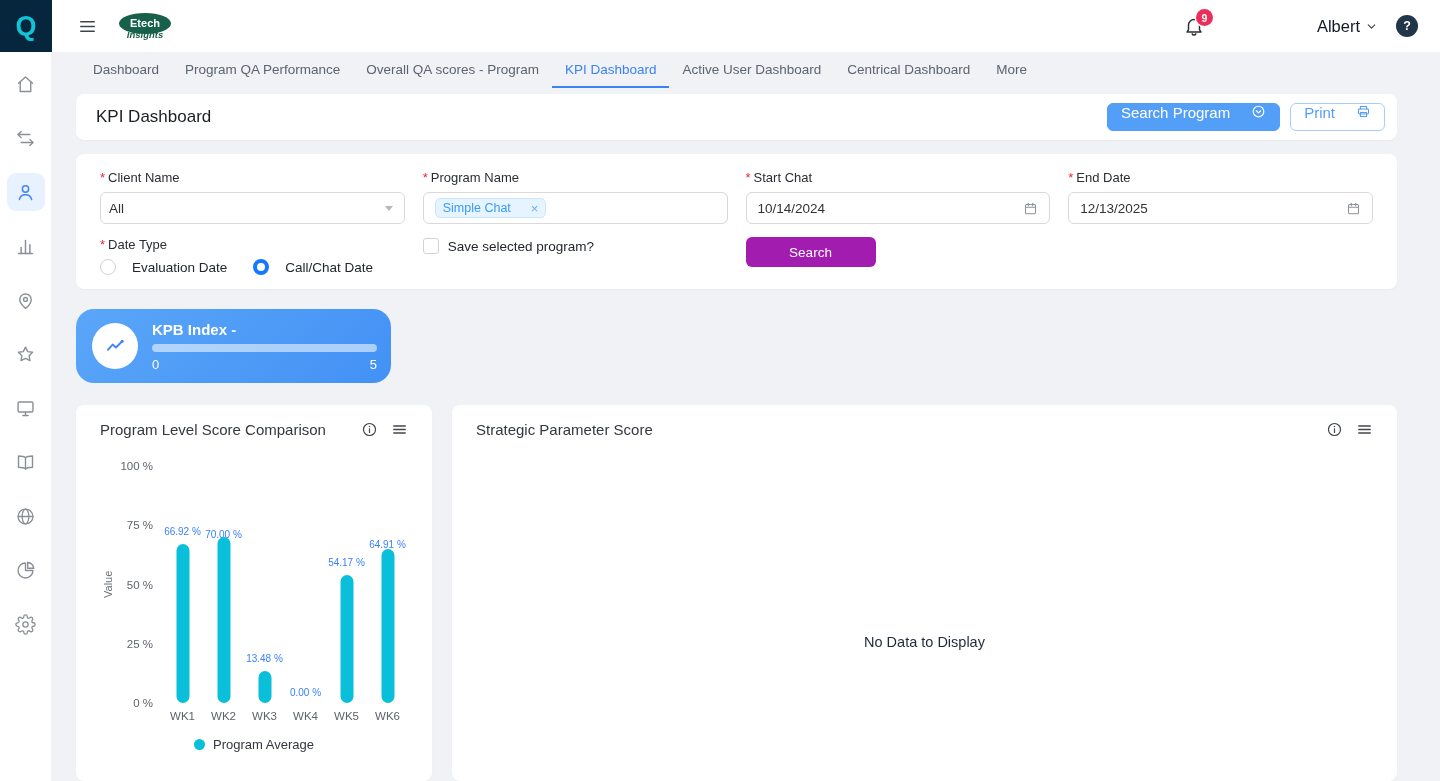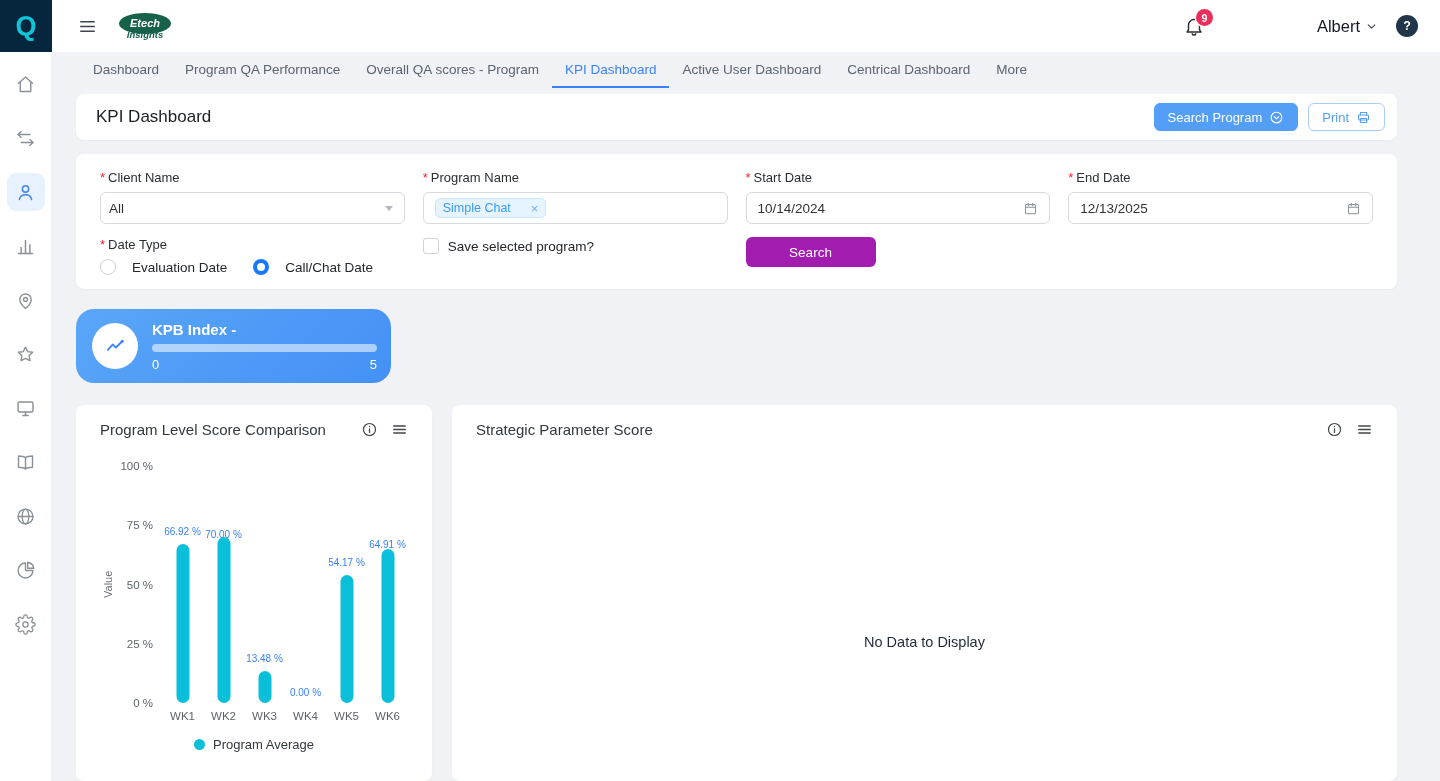--- a/index.html
+++ b/index.html
@@ -14,21 +14,21 @@
   .side-nav { display:flex; flex-direction:column; align-items:center; padding-top:5px; }
   .side-item { width:38px; height:38px; margin:8px 0; border:none; background:transparent; border-radius:9px; display:flex; align-items:center; justify-content:center; color:#8a9097; cursor:pointer; }
   .side-item svg { width:21px; height:21px; }
   .side-item.active { background:#e8f1fe; color:#4285f4; }
 
   
   .main { flex:1; display:flex; flex-direction:column; background:#f0f2f5; min-width:0; }
   .topbar { height:52px; background:#fff; display:flex; align-items:center; padding:0 22px 0 26px; flex-shrink:0; }
   .hamburger { border:none; background:none; cursor:pointer; color:#3f454c; display:flex; }
   .brand { margin-left:22px; cursor:pointer; }
-  .brand-oval { width:52px; height:21px; border-radius:50%; background:#17614a; color:#fff; display:flex; align-items:center; justify-content:center; font-size:11px; font-weight:bold; font-style:italic; }
+  .brand-oval { width:52px; height:21px; border-radius:50%; background:#17614a; color:#fff; display:flex; align-items:center; justify-content:center; font-size:11px; font-weight:bold; }
   .brand-sub { text-align:center; margin-top:-5px; font-size:9.5px; font-weight:bold; font-style:italic; color:#17614a; }
   .top-right { margin-left:auto; display:flex; align-items:center; }
   .bell-btn { position:relative; border:none; background:none; cursor:pointer; color:#2b2f33; margin-right:112px; display:flex; }
   .badge { position:absolute; top:-6px; right:-8px; min-width:17px; height:17px; padding:0 4px; background:#eb2f5b; color:#fff; border-radius:9px; font-size:10.5px; font-weight:bold; display:flex; align-items:center; justify-content:center; box-shadow:0 0 0 1.5px #fff; }
   .user-btn { border:none; background:none; cursor:pointer; display:flex; align-items:center; gap:5px; font-family:inherit; }
   .user-name { font-size:16.5px; font-weight:500; color:#111827; }
   .user-btn svg { color:#444a52; }
   .help-btn { margin-left:18px; width:22px; height:22px; border:none; border-radius:50%; background:#22364a; color:#fff; font-size:12.5px; font-weight:bold; cursor:pointer; display:flex; align-items:center; justify-content:center; }
 
   
@@ -36,21 +36,21 @@
   .tab { border:none; background:none; cursor:pointer; padding:0 13px; font-size:13.5px; color:#5b6470; font-family:inherit; border-bottom:2px solid transparent; }
   .tab.active { color:#3b82f6; font-weight:500; border-bottom-color:#3b82f6; }
 
   
   .content { flex:1; min-height:0; display:flex; flex-direction:column; padding:6px 43px 0 24px; overflow:hidden; }
   .card { background:#fff; border-radius:8px; box-shadow:0 1px 2px rgba(20,30,50,0.04); }
 
   .title-card { height:46px; display:flex; align-items:center; padding:0 12px 0 20px; margin-bottom:14px; }
   .page-title { font-size:17px; font-weight:500; color:#1b1f24; }
   .title-actions { margin-left:auto; display:flex; gap:10px; }
-  .btn { height:28px; border-radius:6px; font-size:13px; display:flex; align-items:center; gap:7px; padding:0 13px; cursor:pointer; font-family:inherit; }
+  .btn { height:28px; border-radius:6px; font-size:15px; display:flex; align-items:flex-start; gap:21px; padding:0 13px; cursor:pointer; font-family:inherit; }
   .btn-primary { background:#539ef7; border:1px solid #539ef7; color:#fff; }
   .btn-outline { background:#fff; border:1px solid #a9cdfa; color:#539ef7; }
 
   
   .filter-card { padding:16px 24px 14px; margin-bottom:20px; }
   .f-grid { display:grid; grid-template-columns:repeat(4,1fr); column-gap:18px; row-gap:13px; }
   .f-label { font-size:13px; color:#2a2e33; margin-bottom:7px; display:flex; align-items:center; gap:3px; }
   .req { color:#f5222d; font-size:13px; }
   .f-input { height:32px; border:1px solid #d9d9d9; border-radius:6px; background:#fff; display:flex; align-items:center; padding:0 11px; font-size:13.5px; color:#333; width:100%; font-family:inherit; }
   .select-box { justify-content:space-between; cursor:pointer;padding-left:8px; }
@@ -275,21 +275,21 @@
             <div class="f-input">
               <span class="chip">
                 <span>Simple Chat</span>
                 <span class="chip-x">×</span>
               </span>
             </div>
           </div>
           <div>
             <div class="f-label">
               <span class="req">*</span>
-              <span>Start Date</span>
+              <span>Start Chat</span>
             </div>
             <div class="f-input date-box">
               <input readonly="" value="10/14/2024" style="">
               <span class="cal-icon">
                 <svg width="15" height="15" viewBox="0 0 24 24" fill="none" stroke="currentColor" stroke-width="1.7" stroke-linecap="round">
                     <rect x="4" y="5.5" width="16" height="15" rx="2"></rect>
                     <path d="M4 10h16"></path>
                     <path d="M8.5 3.5v4"></path>
                     <path d="M15.5 3.5v4"></path>
                   </svg>

